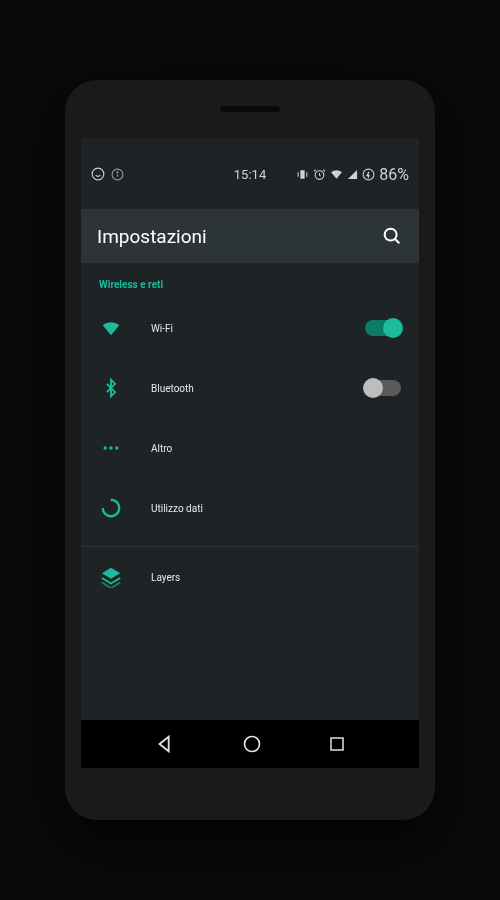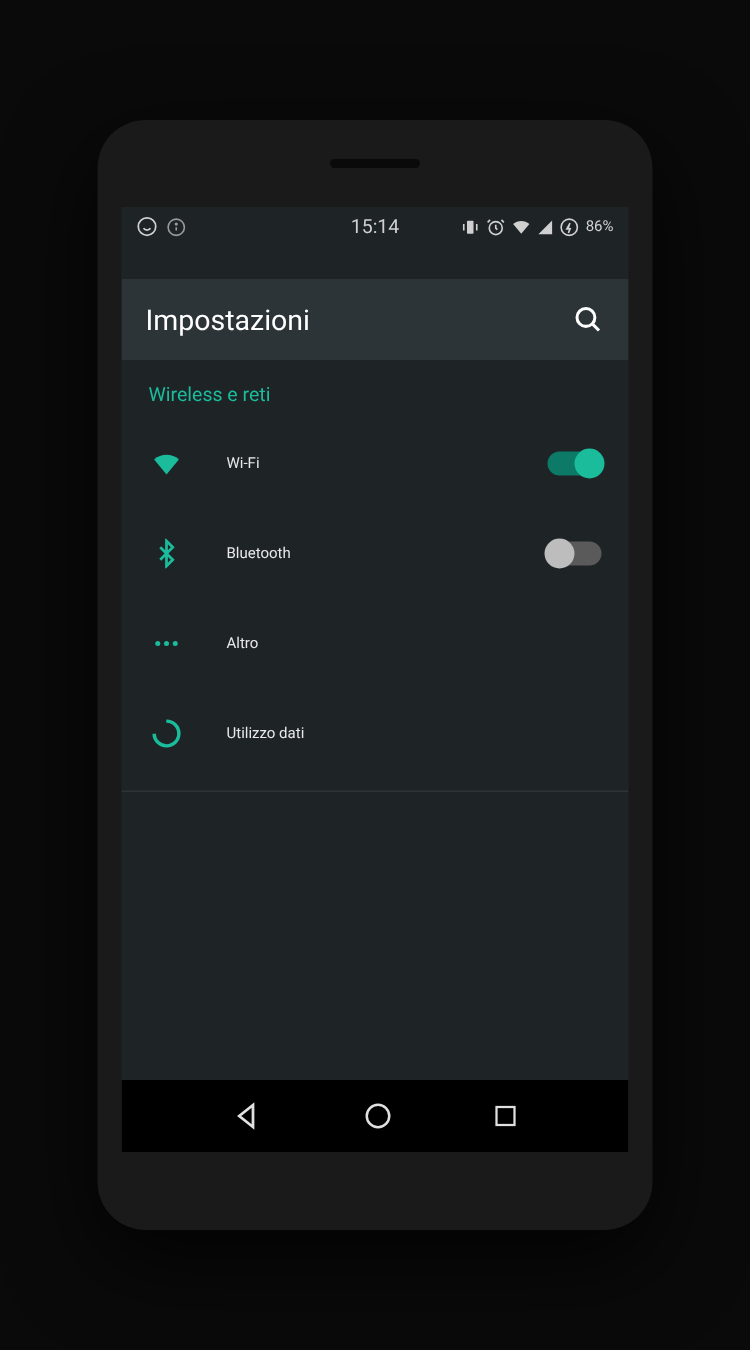--- a/index.html
+++ b/index.html
@@ -41,39 +41,40 @@
     }
     .status-bar {
       height: 26px;
       background: #1e2326;
       display: flex;
       align-items: center;
       justify-content: space-between;
       padding: 0 10px;
       color: #d0d0d0;
       font-size: 12px;
+      margin-top: 23px;
     }
     .status-left, .status-right { display: flex; align-items: center; gap: 6px; }
     .status-right { gap: 4px; }
     .app-bar {
       height: 54px;
       background: #2d3438;
       display: flex;
       align-items: center;
       justify-content: space-between;
       padding: 0 16px;
       margin-top: 22px;
     }
     .app-title { color: #ffffff; font-size: 19px; font-weight: 400; }
     .search-icon { color: #ffffff; }
     .content { background: #1e2326; }
     .section-header {
       color: #1abc9c;
-      font-size: 13px;
-      font-weight: 400;
+      font-size: 10px;
+      font-weight: 700;
       padding: 16px 18px 8px;
     }
     .setting-row {
       display: flex;
       align-items: center;
       height: 60px;
       padding: 0 18px;
     }
     .setting-icon {
       width: 24px;
@@ -165,21 +166,21 @@
           <svg width="11" height="11" viewBox="0 0 24 24" fill="#d0d0d0">
               <path d="M2 22L22 2v20H2z"></path>
             </svg>
         </span>
         <span>
           <svg width="13" height="13" viewBox="0 0 24 24" fill="none" stroke="#d0d0d0" stroke-width="2">
               <circle cx="12" cy="12" r="10"></circle>
               <path d="M13 7l-4 7h4l-2 5" fill="#d0d0d0"></path>
             </svg>
         </span>
-        <span style="font-size:10px">86%</span>
+        <span style="font-size:16px">86%</span>
       </div>
     </div>
 
     <div class="app-bar">
       <span class="app-title">Impostazioni</span>
       <span class="search-icon">
         <svg width="22" height="22" viewBox="0 0 24 24" fill="none" stroke="#fff" stroke-width="2.2">
             <circle cx="10.5" cy="10.5" r="6.5"></circle>
             <line x1="20" y1="20" x2="15.2" y2="15.2"></line>
           </svg>
@@ -231,20 +232,30 @@
               <circle cx="12" cy="12" r="9" stroke-dasharray="42 14" transform="rotate(-90 12 12)"></circle>
             </svg>
         </span>
         <span class="setting-label">Utilizzo dati</span>
       </div>
 
       <div class="divider"></div>
 
 
 
+      <div class="setting-row">
+        <span class="setting-icon">
+          <svg width="22" height="22" viewBox="0 0 24 24" fill="#1abc9c">
+              <path d="M12 2L2 8l10 6 10-6-10-6z"></path>
+              <path d="M2 13l10 6 10-6" fill="none" stroke="#1abc9c" stroke-width="2"></path>
+              <path d="M2 18l10 6 10-6" fill="none" stroke="#1abc9c" stroke-width="2" opacity="0.6"></path>
+            </svg>
+        </span>
+        <span class="setting-label">Layers</span>
+      </div>
 
     </div>
 
     <div class="nav-bar">
       <span class="nav-btn">
         <svg width="22" height="22" viewBox="0 0 24 24" fill="none" stroke="#e0e0e0" stroke-width="2">
             <path d="M16 4l-10 8 10 8z" fill="none"></path>
           </svg>
       </span>
       <span class="nav-btn">

